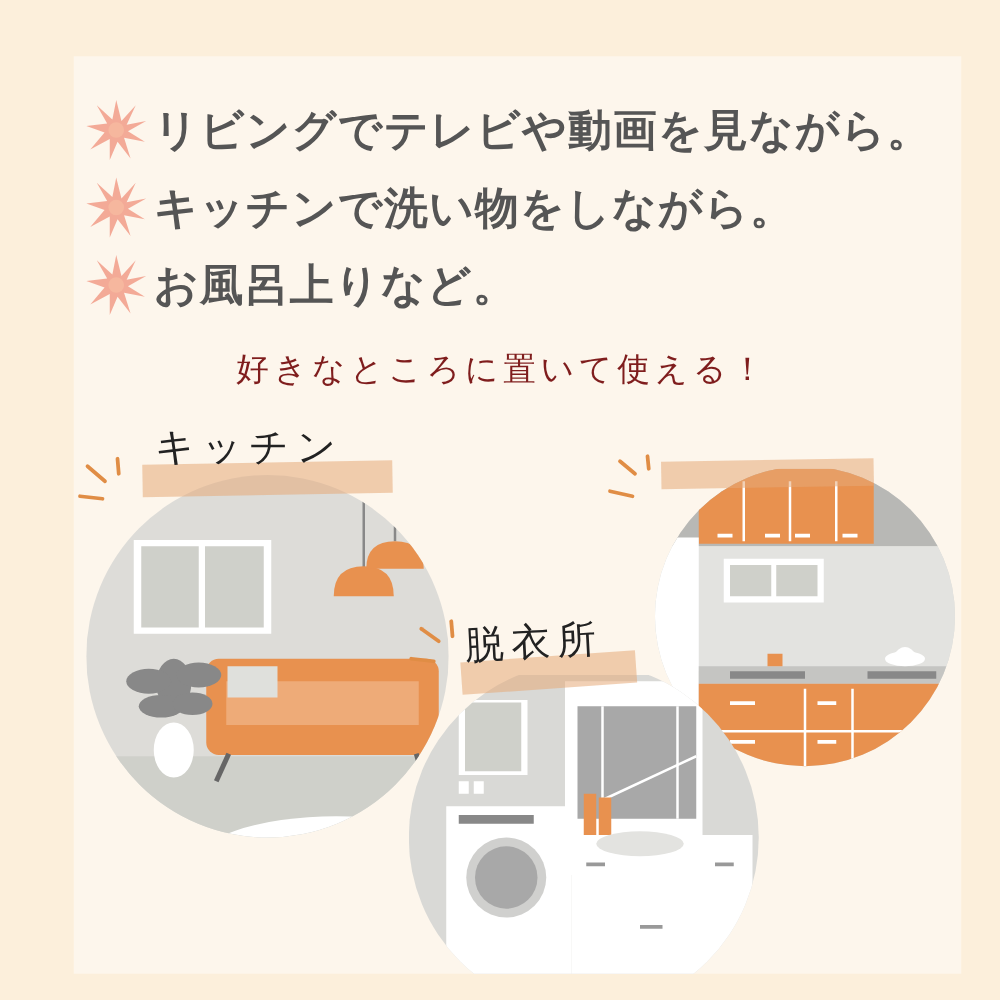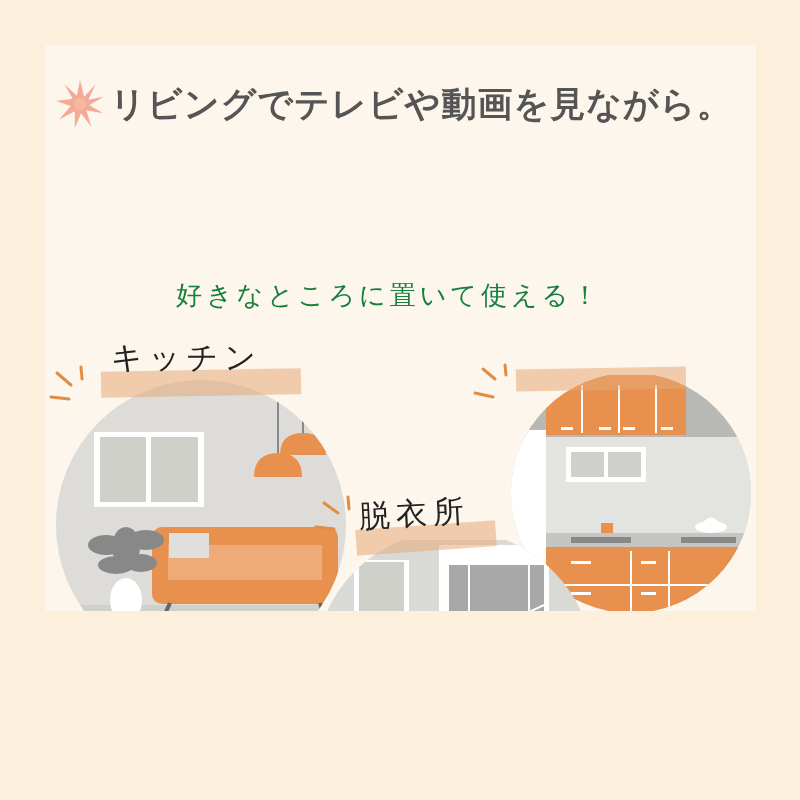--- a/index.html
+++ b/index.html
@@ -1,41 +1,59 @@
 <!DOCTYPE html>
 <html><head>
 <meta charset="utf-8">
 <style>
   html,body{margin:0;padding:0;}
   body{width:800px;height:800px;background:#fcefdb;position:relative;overflow:hidden;font-family:"DejaVu Sans","Liberation Sans",sans-serif;}
-  .card{position:absolute;left:46px;top:45px;width:710px;height:566px;background:#fdf6ec;overflow:hidden;}
+  .card{position:absolute;left:59px;top:45px;width:710px;height:734px;background:#fdf6ec;overflow:hidden;}
   .bullets{position:absolute;left:8px;top:28px;}
   .bullet{display:flex;align-items:center;height:62px;}
   .flower{width:52px;height:52px;margin-right:4px;}
   .bullet-text{font-size:35px;font-weight:bold;color:#555;letter-spacing:1px;white-space:nowrap;}
-  .subtitle{position:absolute;left:130px;top:233px;font-size:26px;color:#15803d;letter-spacing:4px;white-space:nowrap;font-family:"DejaVu Sans",sans-serif;}
+  .subtitle{position:absolute;left:130px;top:233px;font-size:26px;color:#7f1d1d;letter-spacing:4px;white-space:nowrap;font-family:"DejaVu Sans",sans-serif;}
   .scene{position:absolute;}
   .label{position:absolute;font-size:31px;color:#222;font-family:"DejaVu Sans",sans-serif;letter-spacing:6px;white-space:nowrap;z-index:5;}
   .tape{position:absolute;background:rgba(230,170,120,0.55);z-index:4;}
   .spark{position:absolute;z-index:5;}
 </style>
 </head>
 <body>
 
 <div class="card">
 
   <div class="bullets">
     <div class="bullet">
       <svg class="flower" viewBox="0 0 50 50">
         <g fill="#f2a28e" opacity="0.9">
           <path d="M25 2 L29 18 L40 6 L33 21 L48 18 L34 26 L47 34 L31 31 L36 47 L26 34 L20 48 L20 32 L5 40 L16 27 L2 22 L18 20 L10 6 L22 17 Z"></path>
         </g>
         <circle cx="25" cy="25" r="6" fill="#f6b79e"></circle>
       </svg>
       <span class="bullet-text">リビングでテレビや動画を見ながら。</span>
+    </div>
+    <div class="bullet">
+      <svg class="flower" viewBox="0 0 50 50">
+        <g fill="#f2a28e" opacity="0.9">
+          <path d="M25 2 L29 18 L40 6 L33 21 L48 18 L34 26 L47 34 L31 31 L36 47 L26 34 L20 48 L20 32 L5 40 L16 27 L2 22 L18 20 L10 6 L22 17 Z"></path>
+        </g>
+        <circle cx="25" cy="25" r="6" fill="#f6b79e"></circle>
+      </svg>
+      <span class="bullet-text">キッチンで洗い物をしながら。</span>
+    </div>
+    <div class="bullet">
+      <svg class="flower" viewBox="0 0 50 50">
+        <g fill="#f2a28e" opacity="0.9">
+          <path d="M25 2 L29 18 L40 6 L33 21 L48 18 L34 26 L47 34 L31 31 L36 47 L26 34 L20 48 L20 32 L5 40 L16 27 L2 22 L18 20 L10 6 L22 17 Z"></path>
+        </g>
+        <circle cx="25" cy="25" r="6" fill="#f6b79e"></circle>
+      </svg>
+      <span class="bullet-text">お風呂上りなど。</span>
     </div>
   </div>
 
   <div class="subtitle">好きなところに置いて使える！</div>
 
   <svg class="scene" style="left:10px;top:330px;" width="290" height="300" viewBox="0 0 290 300">
     <defs>
         <clipPath id="cl1">
           <circle cx="145" cy="150" r="145"></circle>
         </clipPath>

